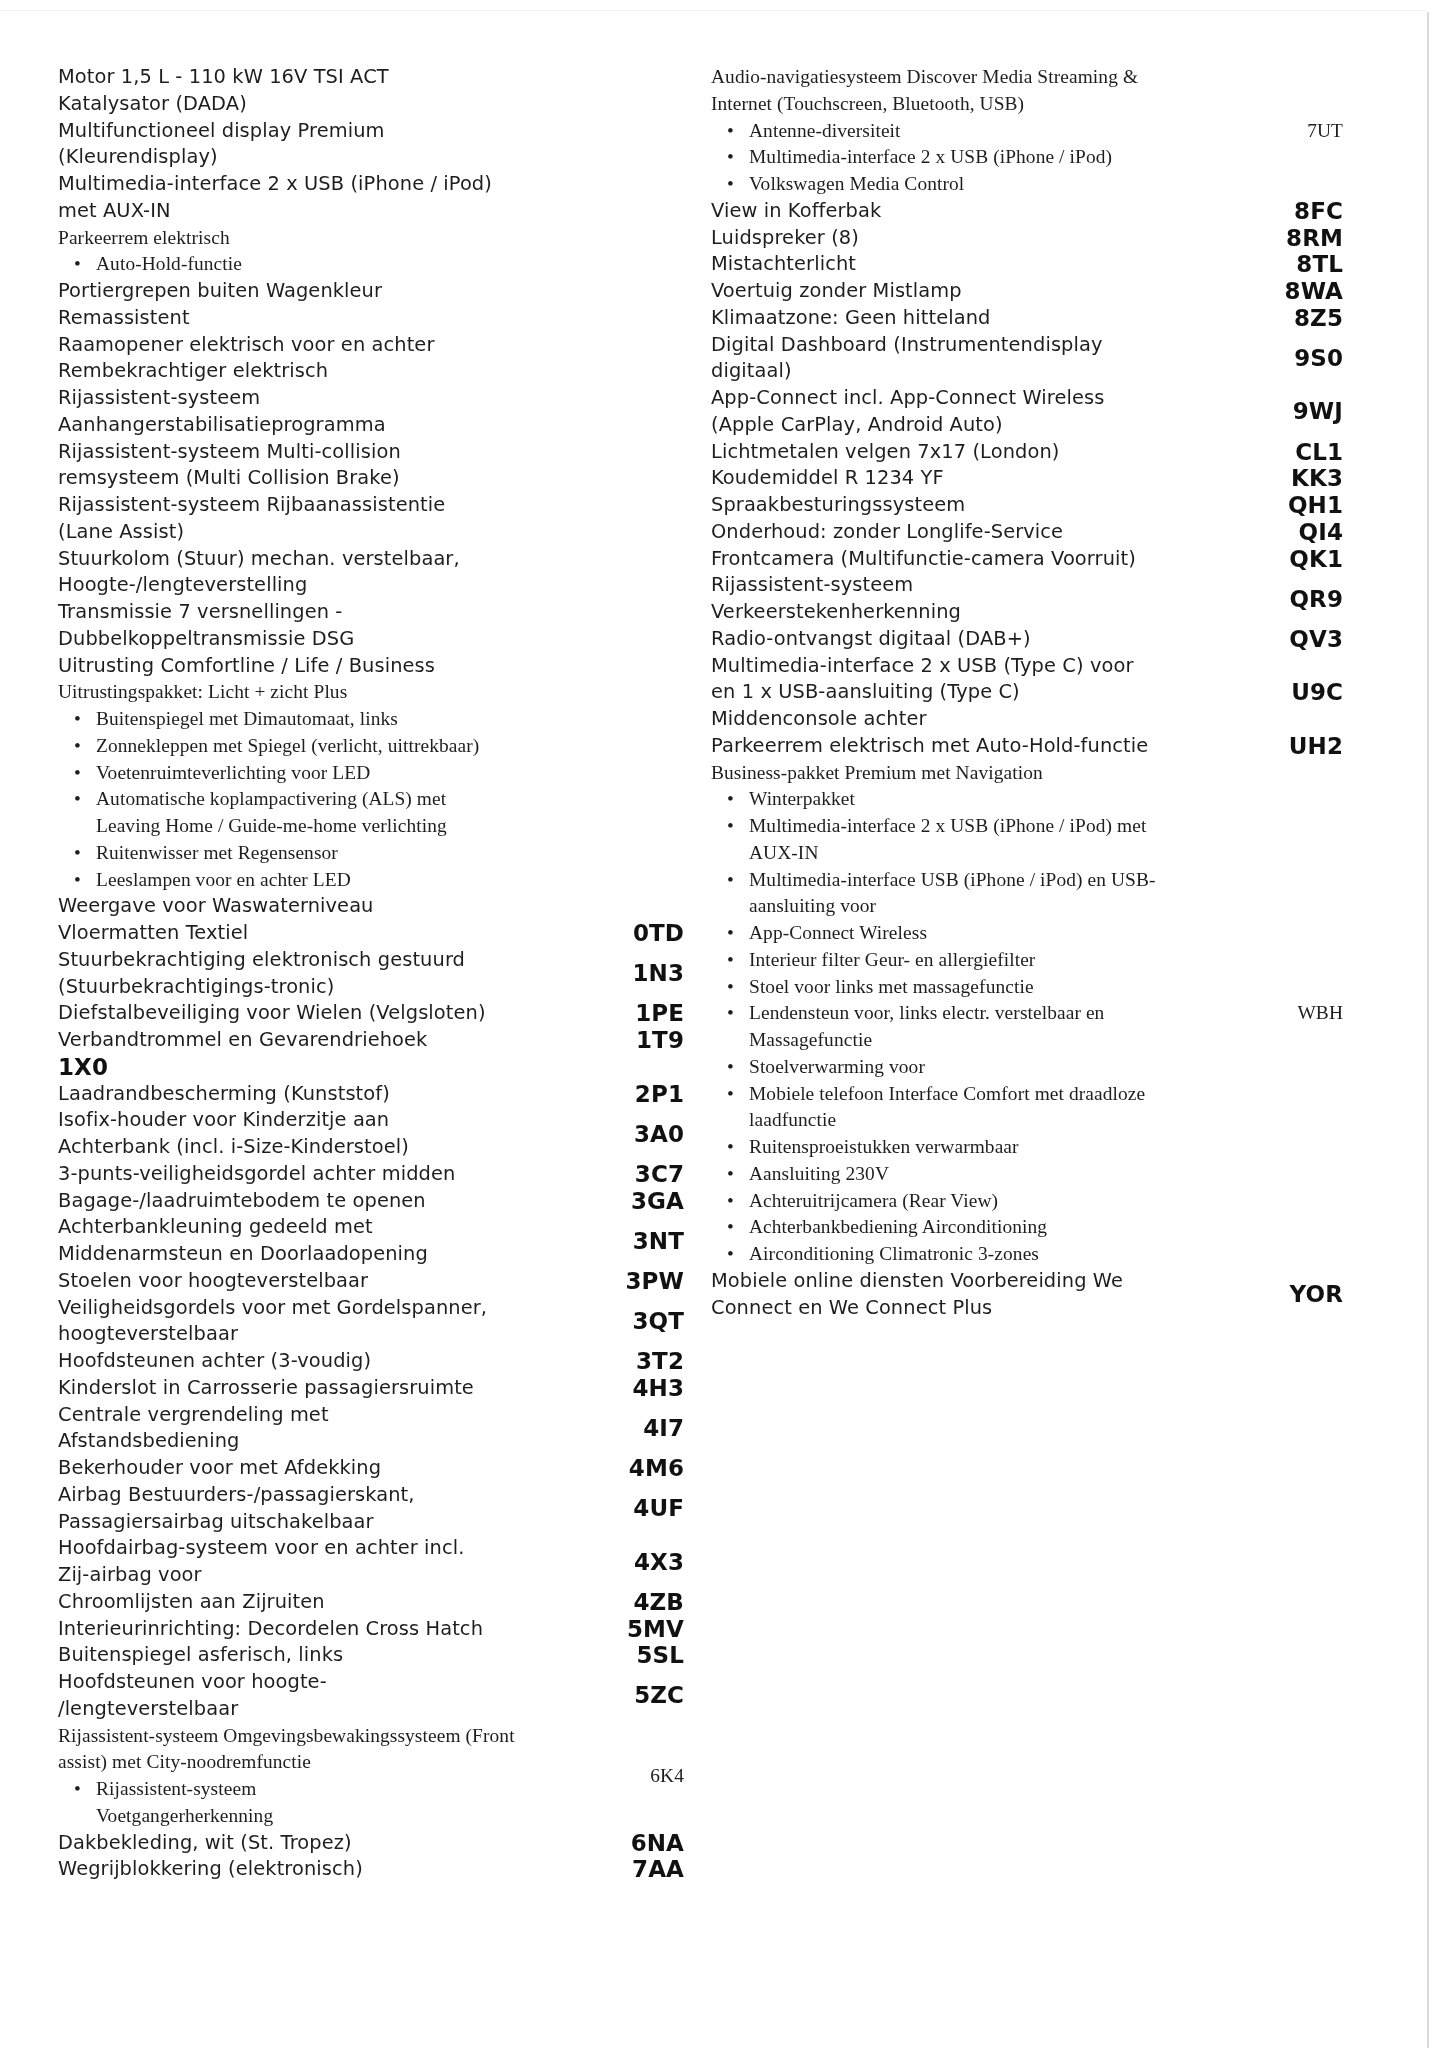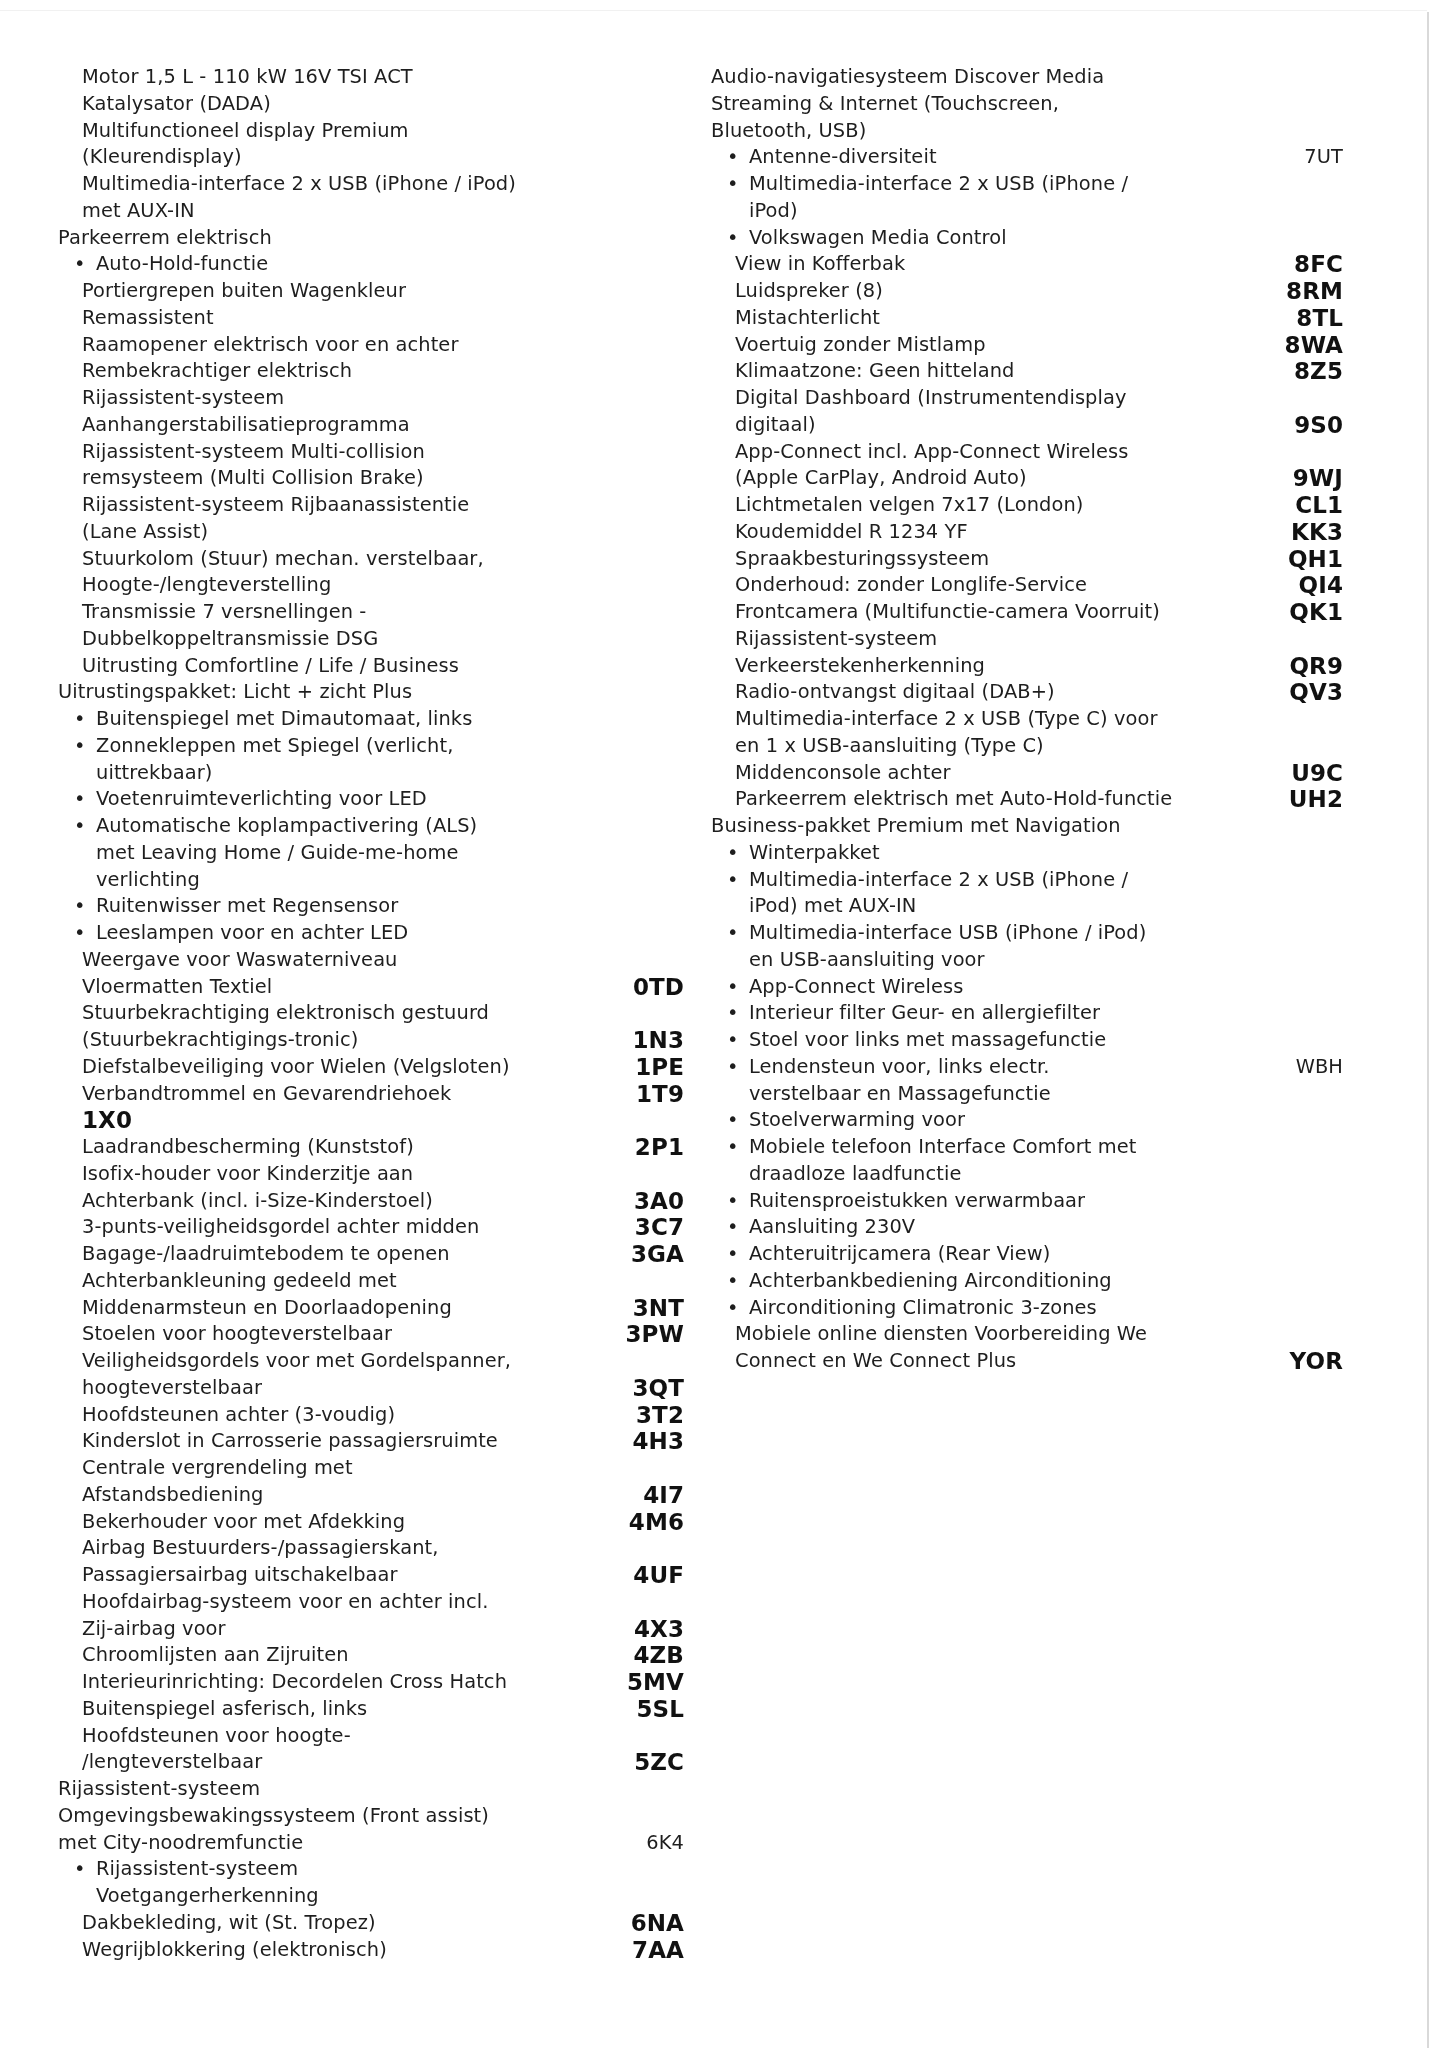--- a/index.html
+++ b/index.html
@@ -15,30 +15,30 @@
     position: absolute; left: 0; top: 10px; width: 1427px; height: 1px; background: #f1f1f1;
   }
   .col {
     position: absolute; top: 64px;
     font-size: 19.4px; line-height: 26.75px;
     letter-spacing: 0.1px;
   }
   .col-left { left: 58px; width: 626px; }
   .col-right { left: 711px; width: 632px; }
   .row {
-    display: flex; align-items: flex-end; justify-content: space-between; margin-left: 24px;
+    display: flex; align-items: center; justify-content: space-between;
   }
   .row .text { display: block; }
   .col-left .row .text { width: 490px; }
   .col-right .row .text { width: 480px; }
   .row .code {
     font-weight: bold; font-size: 23px; text-align: right;
     white-space: nowrap; color: #111;
   }
-  .group { display: flex; align-items: center; justify-content: space-between; }
+  .group { display: flex; align-items: center; justify-content: space-between; font-family: Liberation Serif, serif; }
   .group .lines { display: block; }
   .col-left .group .lines { width: 490px; }
   .col-right .group .lines { width: 480px; }
   .sub {
     position: relative; padding-left: 38px; display: block;
   }
   .sub::before {
     content: "\2022"; position: absolute; left: 16px; top: 0;
   }
 </style>

